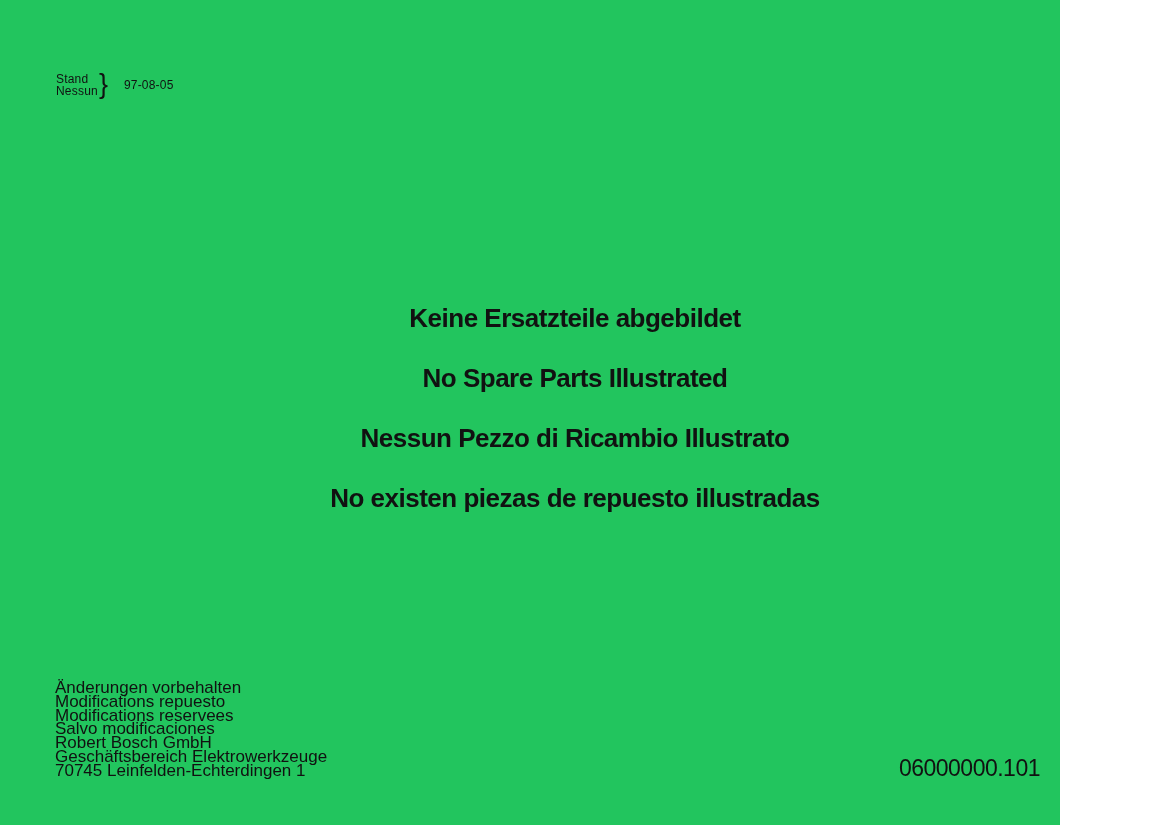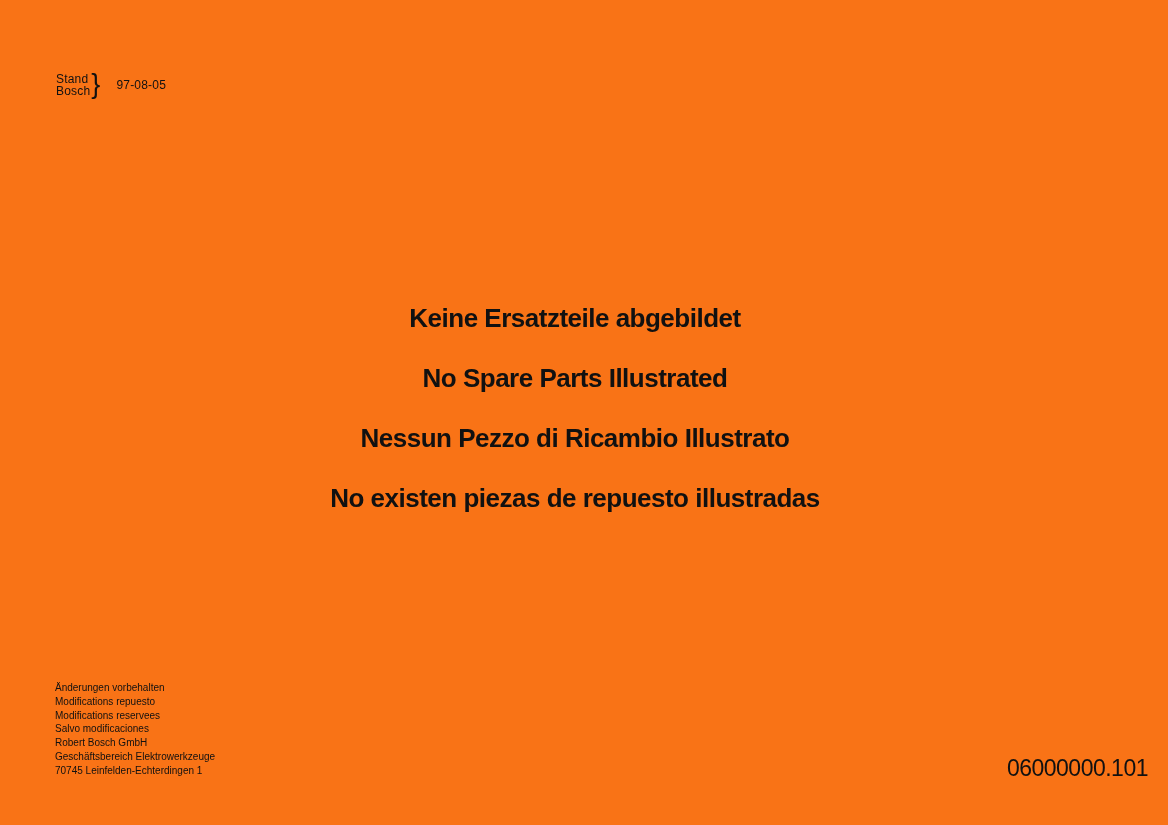--- a/index.html
+++ b/index.html
@@ -8,24 +8,25 @@
   }
   body {
     width: 1168px;
     height: 825px;
     background: #ffffff;
     font-family: "Liberation Sans", "DejaVu Sans", sans-serif;
     color: #111111;
   }
   .page {
     position: relative;
-    width: 1168px;
+    width: 1020px;
     height: 825px;
-    background: #f97316;
+    background: #22c55e;
     overflow: hidden;
+    padding-left: 40px;
   }
 
   
   .issue-block {
     position: absolute;
     left: 56px;
     top: 73px;
     display: flex;
     align-items: center;
   }
@@ -61,21 +62,21 @@
     line-height: 32px;
     font-weight: bold;
     letter-spacing: -0.5px;
   }
 
   
   .footer-left {
     position: absolute;
     left: 55px;
     top: 681px;
-    font-size: 10px;
+    font-size: 17px;
     line-height: 13.8px;
     letter-spacing: 0;
   }
   .footer-left .company-line {
     font-weight: normal;
   }
 
   
   .doc-number {
     position: absolute;
@@ -87,21 +88,21 @@
   }
 </style>
 </head>
 <body>
 
 <div class="page">
 
   <div class="issue-block">
     <div class="issue-labels">
       <div>Stand</div>
-      <div>Bosch</div>
+      <div>Nessun</div>
     </div>
     <div class="issue-brace">}</div>
     <div class="issue-date">97-08-05</div>
   </div>
 
   <div class="notices">
     <p class="notice-line">Keine Ersatzteile abgebildet</p>
     <p class="notice-line">No Spare Parts Illustrated</p>
     <p class="notice-line">Nessun Pezzo di Ricambio Illustrato</p>
     <p class="notice-line">No existen piezas de repuesto illustradas</p>

